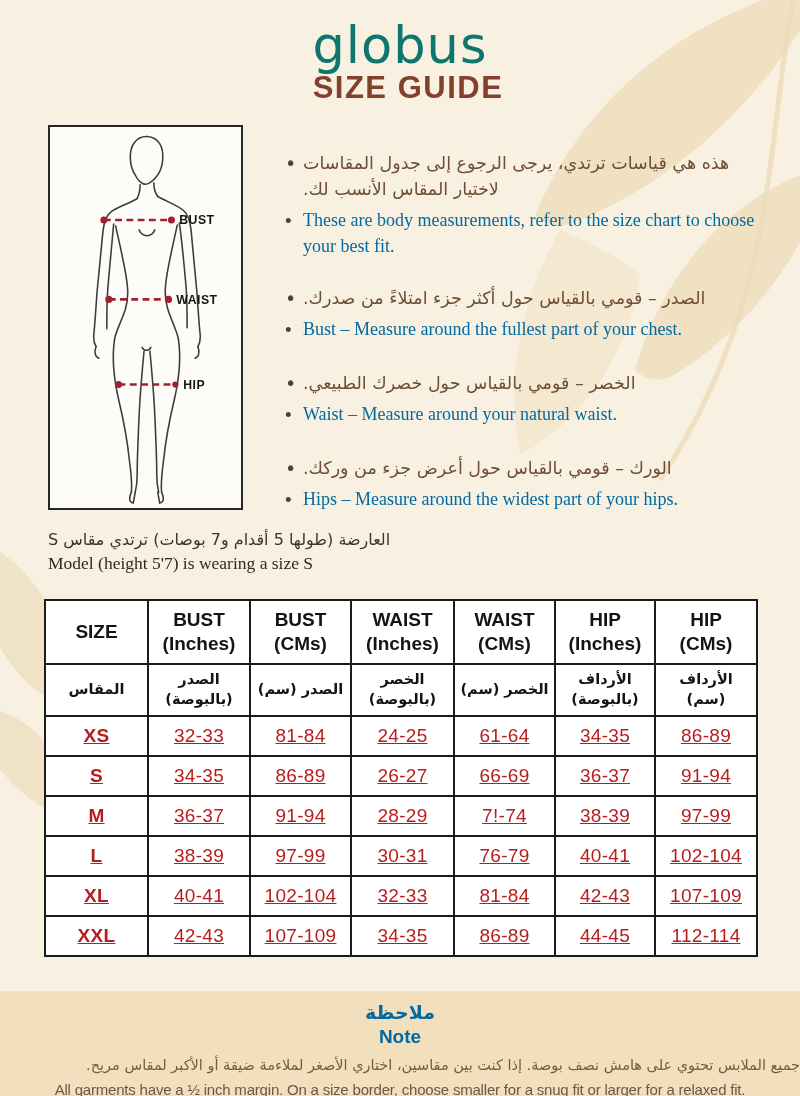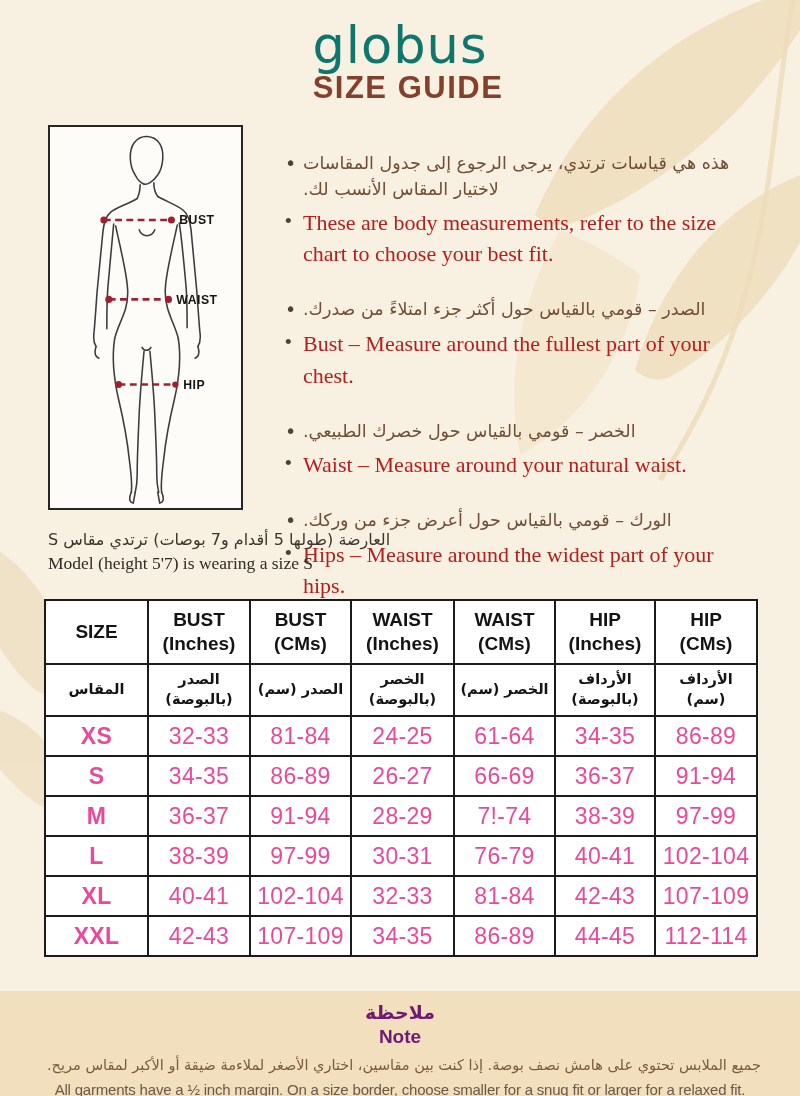--- a/index.html
+++ b/index.html
@@ -18,38 +18,38 @@
 
   .instructions{position:absolute;left:285px;top:150px;width:473px;margin:0;padding:0;list-style:none;}
   .inst{display:flex;align-items:flex-start;}
   .inst .dot{width:18px;flex:0 0 18px;font-size:19px;line-height:1.45;color:#4f4236;}
   .inst .txt{flex:1;}
   .inst.ar{margin-top:26px;}
   .inst.ar.first{margin-top:0;}
   .inst.en{margin-top:4px;}
   .ar{font-family:"DejaVu Sans",sans-serif;}
   .inst .txt.artxt{direction:rtl;text-align:left;font-size:17.5px;line-height:1.5;color:#6e4e35;}
-  .inst .txt.entxt{font-family:"Liberation Serif",serif;font-size:22px;line-height:1.45;color:#b91c1c;}
+  .inst .txt.entxt{font-family:"Liberation Serif",serif;font-size:18px;line-height:1.45;color:#0369a1;}
 
   .model-note{position:absolute;left:48px;top:528px;width:520px;}
   .mn-ar{direction:rtl;text-align:left;font-size:16px;line-height:1.45;color:#3d352b;}
   .mn-en{font-family:"Liberation Serif",serif;font-size:17.5px;line-height:1.4;color:#2e2a24;}
 
   table.size-table{position:absolute;left:44px;top:599px;width:712px;border-collapse:collapse;
                    table-layout:fixed;background:#ffffff;z-index:1;}
   .size-table th,.size-table td{border:2px solid #1b1b1b;text-align:center;vertical-align:middle;padding:0 2px;}
   tr.hdr-en th{height:62px;font-size:19px;font-weight:bold;line-height:1.25;color:#141414;}
   tr.hdr-ar th{height:50px;font-size:14.5px;font-weight:bold;line-height:1.35;color:#141414;}
-  .size-table tbody td{height:38px;font-size:23px;color:#ec4899;letter-spacing:0.3px;}
+  .size-table tbody td{height:38px;font-size:19px;color:#b91c1c;letter-spacing:0.3px;text-decoration:underline;}
   .size-table tbody td.size-col{font-weight:bold;}
 
   .note-band{position:absolute;left:0;top:991px;width:800px;height:105px;background:#f2dfbd;
              text-align:center;box-sizing:border-box;padding-top:9px;z-index:1;}
-  .note-title{font-size:19px;font-weight:bold;color:#701a75;line-height:1.3;}
-  .note-body-ar{direction:rtl;text-align:left;font-size:14.5px;color:#7a5a3e;margin-top:6px;line-height:1.4;padding-left:47px;}
+  .note-title{font-size:19px;font-weight:bold;color:#0369a1;line-height:1.3;}
+  .note-body-ar{direction:rtl;text-align:right;font-size:14.5px;color:#7a5a3e;margin-top:6px;line-height:1.4;}
   .note-body-en{font-size:15px;color:#6b584a;margin-top:3px;letter-spacing:-0.2px;line-height:1.4;}
 
   svg text{font-family:"Liberation Sans",sans-serif;}
 </style>
 </head>
 <body>
 
 <div class="page">
 
   <svg class="decor" width="800" height="1096" viewBox="0 0 800 1096" aria-hidden="true">

